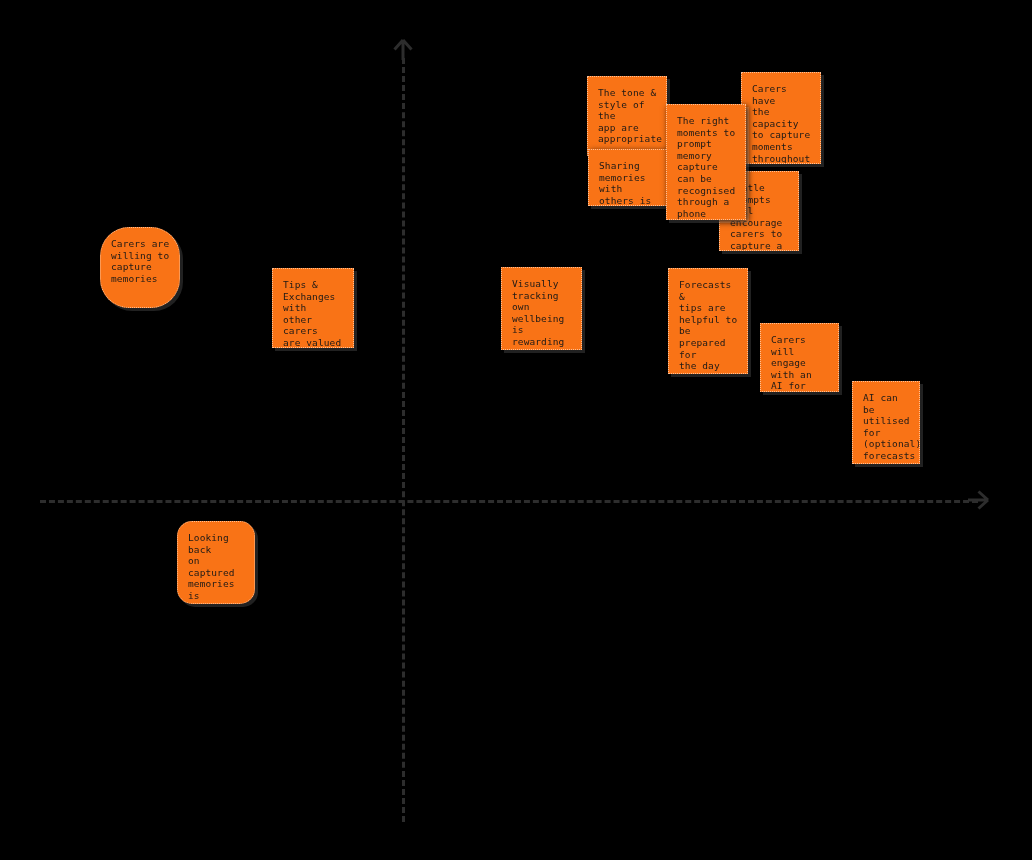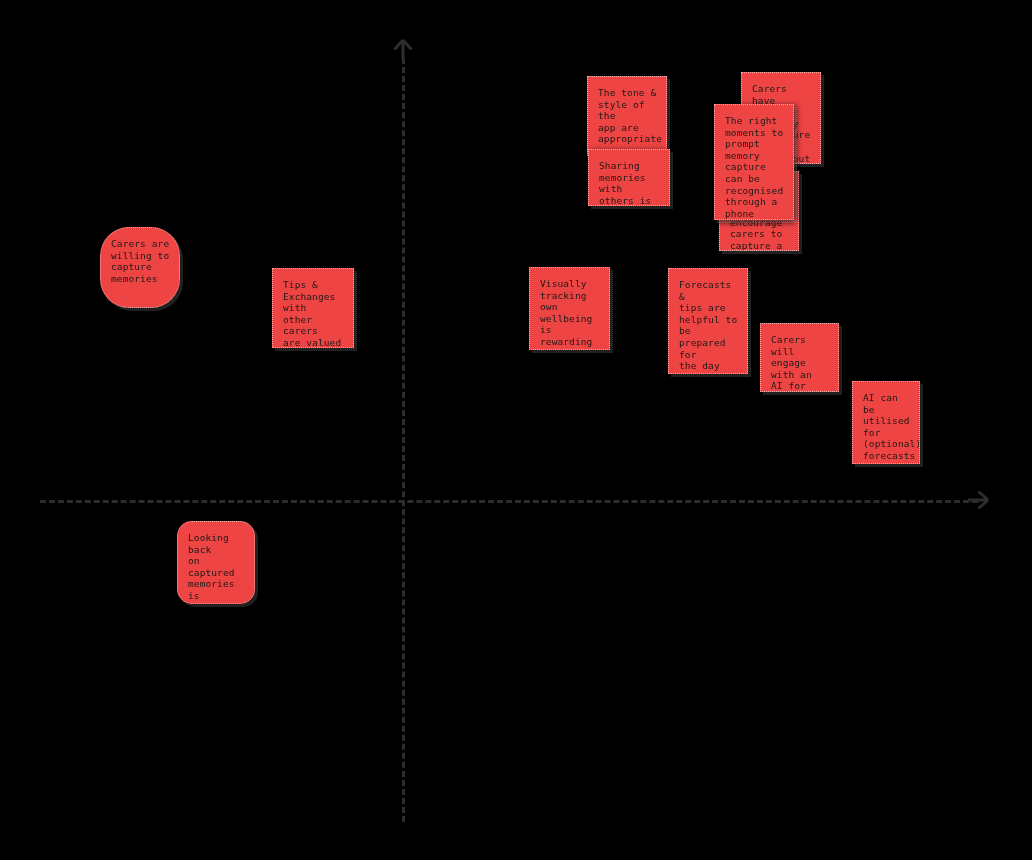--- a/index.html
+++ b/index.html
@@ -47,21 +47,21 @@
     top: 489px;
     width: 22px;
     height: 22px;
   }
   .axis-arrow-up svg, .axis-arrow-right svg { display: block; }
 
   
   .note {
     position: absolute;
     box-sizing: border-box;
-    background: #ef4444;
+    background: #f97316;
     color: #1d1a17;
     font-size: 9.5px;
     line-height: 11.6px;
     letter-spacing: 0.1px;
     padding: 10px 9px 8px 10px;
     border: 1px dotted rgba(255,255,255,0.55);
     box-shadow: 3px 3px 0 rgba(255,255,255,0.13),
                 2px 2px 6px rgba(0,0,0,0.9);
     white-space: pre-line;
     word-break: normal;
@@ -108,28 +108,28 @@
 the capacity
 to capture
 moments
 throughout the
 day</div>
   <div class="note" id="note-gentle-prompts" style="left: 719px; top: 171px; width: 80px; height: 80px;">Gentle prompts
 will encourage
 carers to
 capture a
 memory</div>
-  <div class="note" id="note-right-moments" style="left: 666px; top: 104px; width: 80px; height: 116px; margin-left: 48px;">The right
+  <div class="note" id="note-right-moments" style="left: 666px; top: 104px; width: 80px; height: 116px;">The right
 moments to
 prompt memory
 capture can be
 recognised
 through a
 phone</div>
-  <div class="note" id="note-visually-tracking" style="left: 501px; top: 267px; width: 81px; height: 83px; margin-left: 28px;">Visually
+  <div class="note" id="note-visually-tracking" style="left: 501px; top: 267px; width: 81px; height: 83px;">Visually
 tracking own
 wellbeing is
 rewarding</div>
   <div class="note" id="note-forecasts-tips" style="left: 668px; top: 268px; width: 80px; height: 106px;">Forecasts &amp;
 tips are
 helpful to be
 prepared for
 the day</div>
   <div class="note" id="note-carers-engage-ai" style="left: 760px; top: 323px; width: 79px; height: 69px;">Carers will
 engage with an

